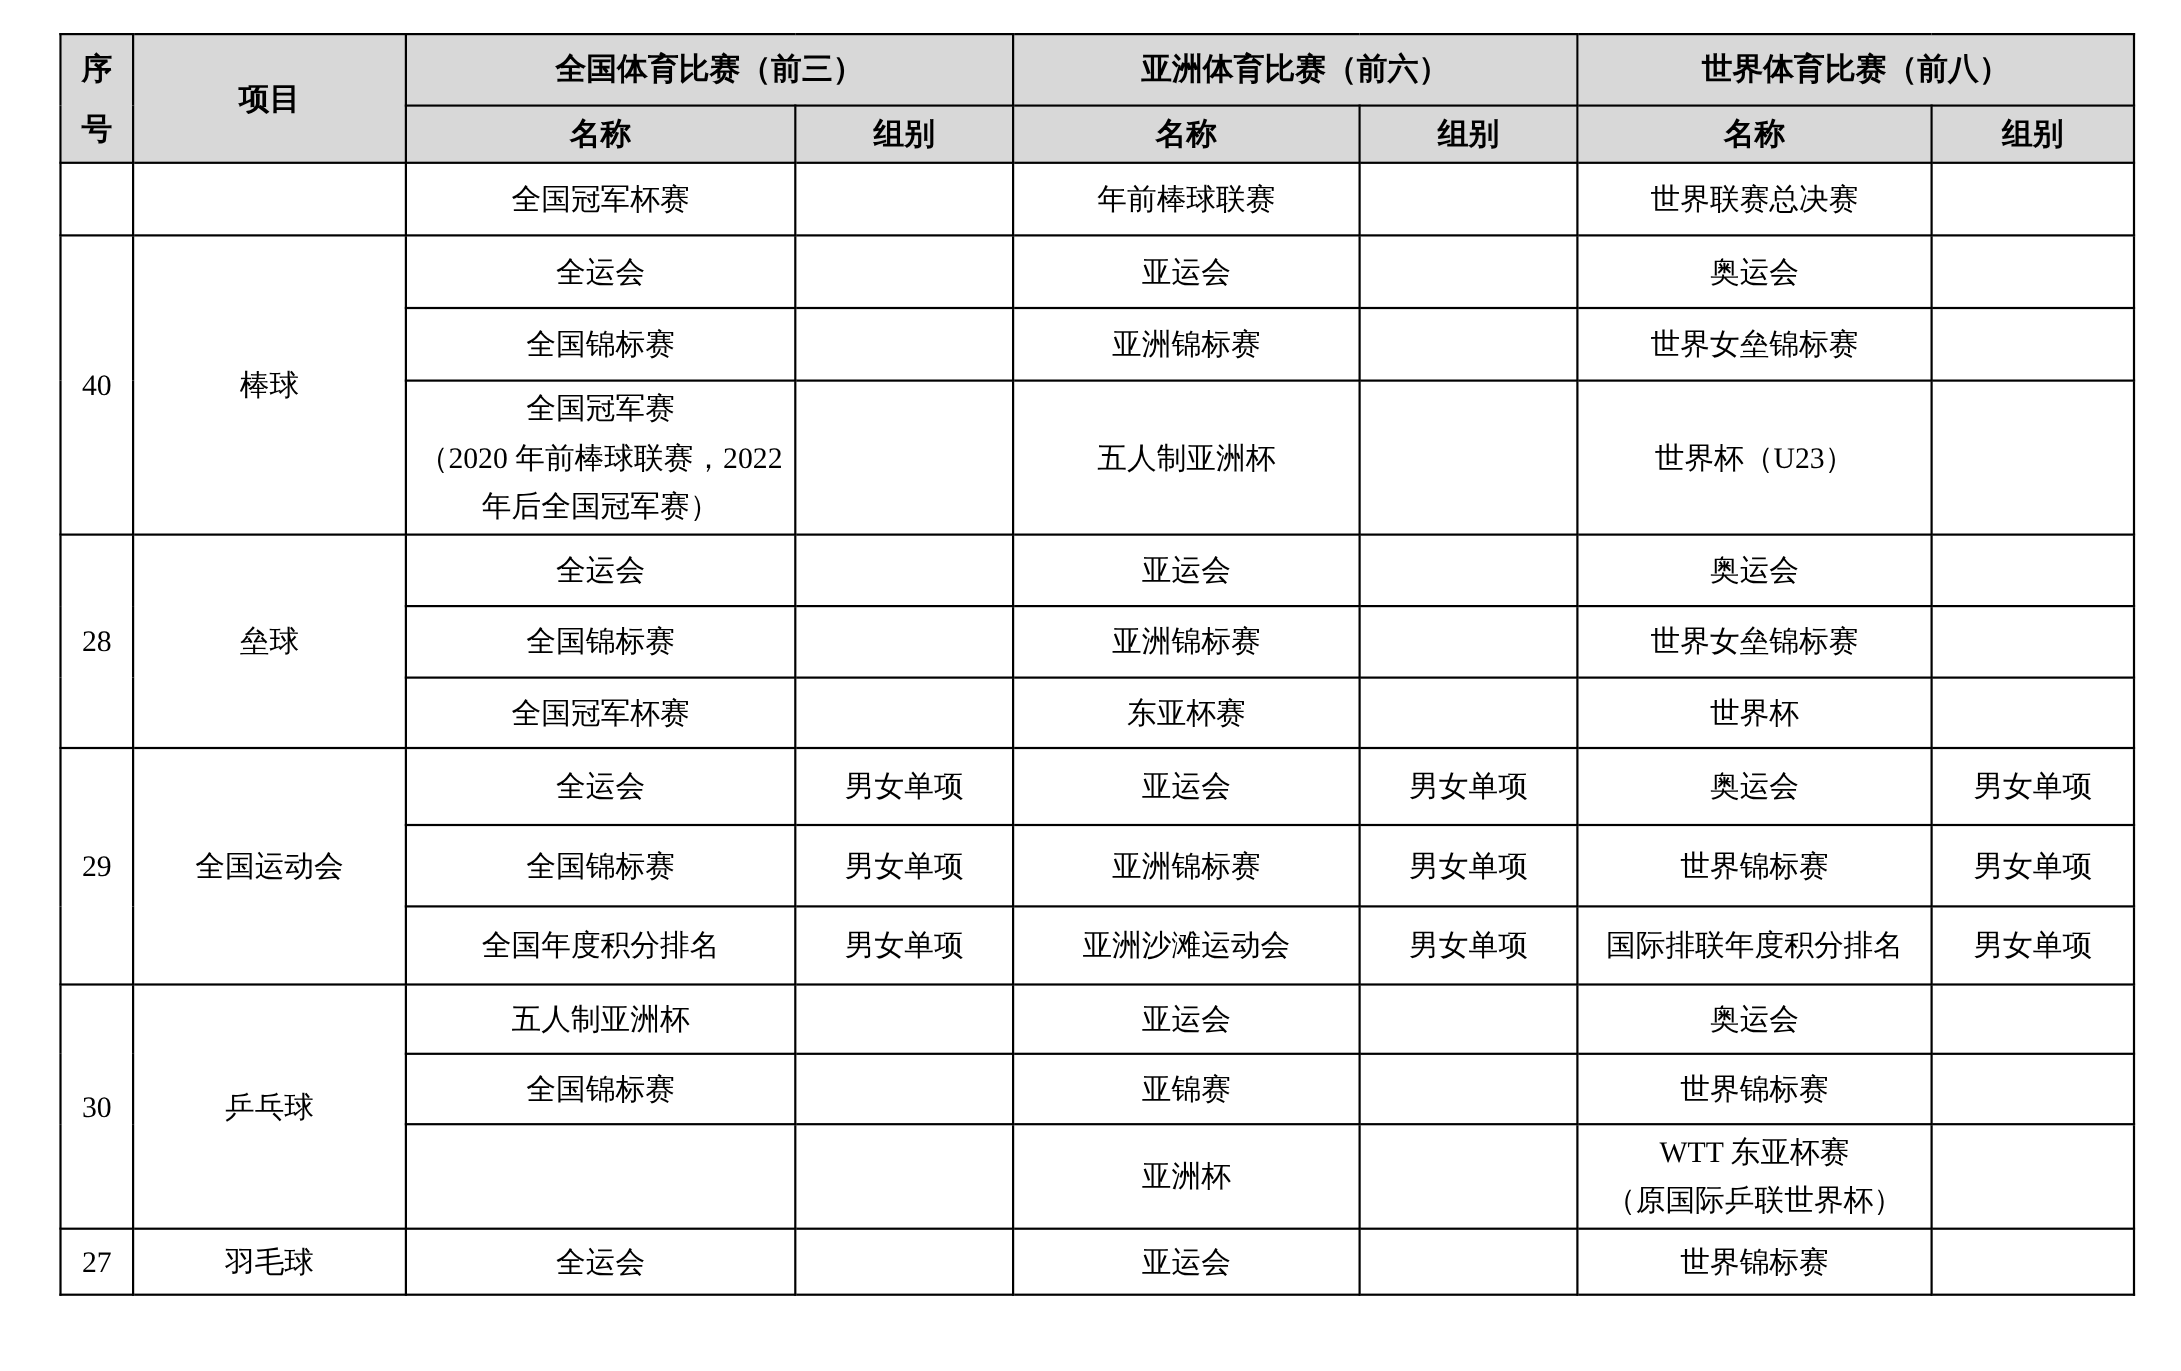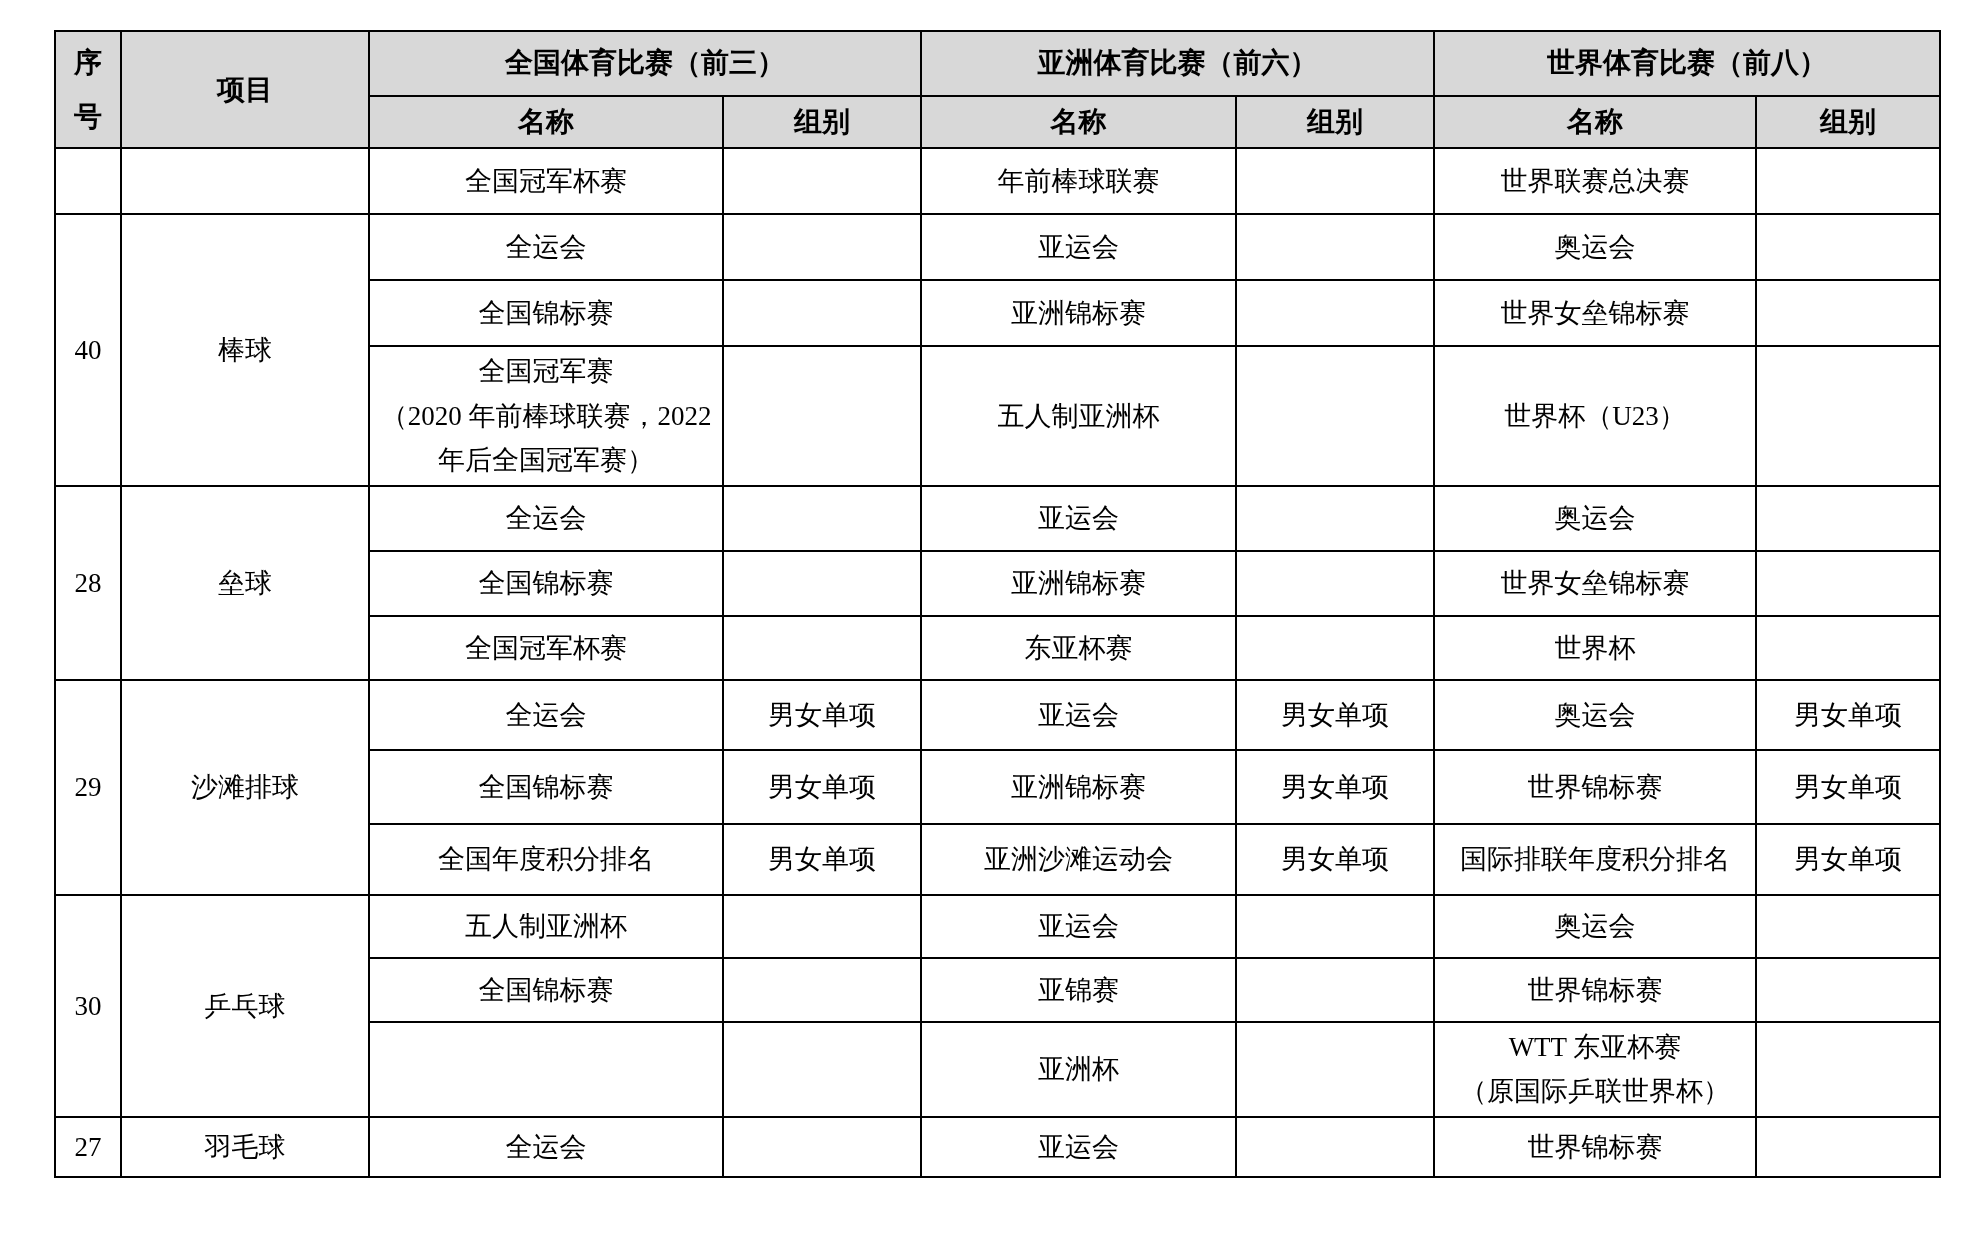--- a/index.html
+++ b/index.html
@@ -134,21 +134,21 @@
         <td class="pre">全国冠军杯赛</td>
         <td></td>
         <td class="pre">东亚杯赛</td>
         <td></td>
         <td class="pre">世界杯</td>
         <td></td>
       </tr>
 
       <tr style="height:70px">
         <td rowspan="3">29</td>
-        <td rowspan="3">沙滩排球</td>
+        <td rowspan="3">全国运动会</td>
         <td class="pre">全运会</td>
         <td>男女单项</td>
         <td class="pre">亚运会</td>
         <td>男女单项</td>
         <td class="pre">奥运会</td>
         <td>男女单项</td>
       </tr>
       <tr style="height:74px">
         <td class="pre">全国锦标赛</td>
         <td>男女单项</td>

